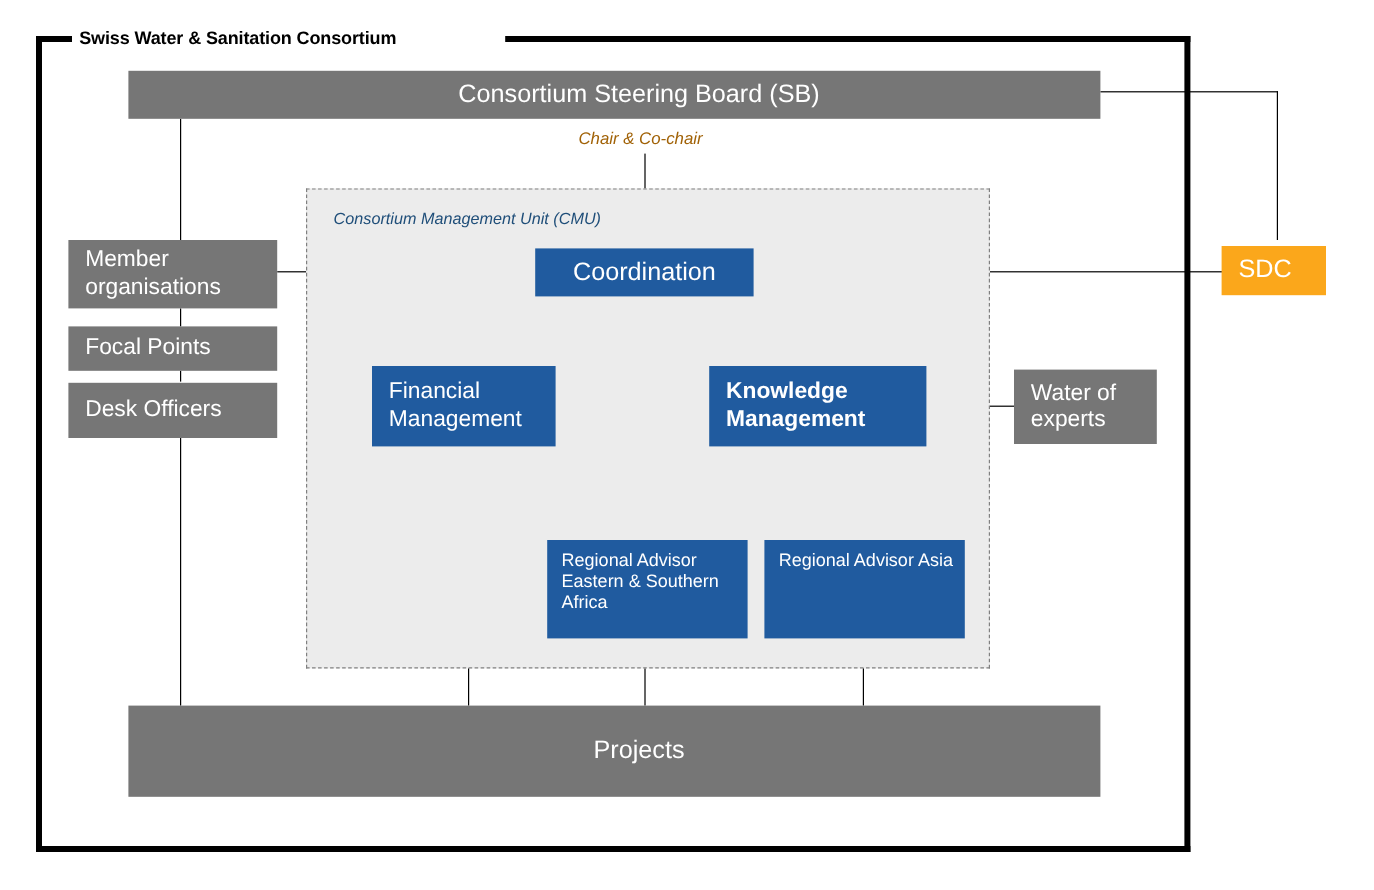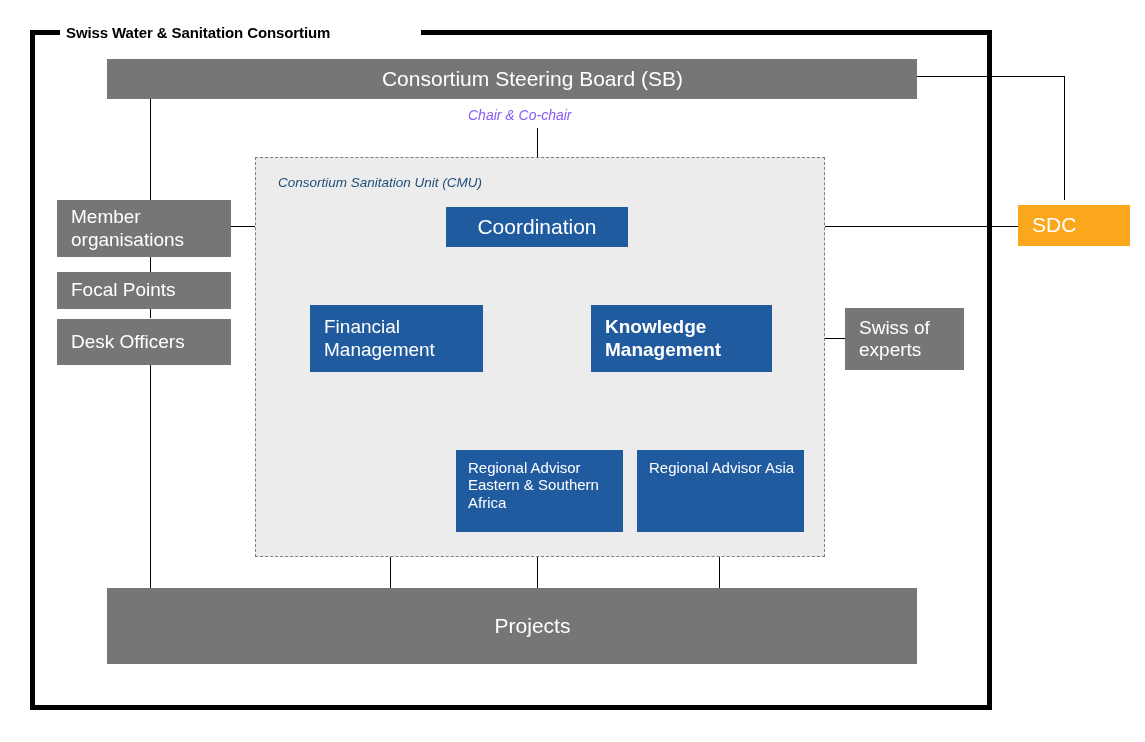--- a/index.html
+++ b/index.html
@@ -69,22 +69,23 @@
   .f19{font-size:19px;}
   .f15{font-size:15px;}
 
   .pad-l{padding-left:14px;}
   .pad-lt{padding-left:12px;padding-top:9px;}
 
   .chair{
     position:absolute;
     font-size:14px;
     font-style:italic;
-    color:#8b5cf6;
+    color:#a16207;
     white-space:nowrap;
+    margin-left:14px;
   }
 </style>
 </head>
 <body>
 
 <div id="canvas">
 
   <div class="frame-seg" style="left:30px;top:30px;width:30px;height:5px;"></div>
   <div class="frame-seg" style="left:421px;top:30px;width:571px;height:5px;"></div>
   <div class="frame-seg" style="left:30px;top:30px;width:5px;height:680px;"></div>
@@ -117,21 +118,21 @@
   <div class="ln lnh" style="left:390px;top:421px;width:330px;"></div>
   <div class="ln lnv" style="left:390px;top:421px;height:29px;"></div>
   <div class="ln lnv" style="left:537px;top:421px;height:29px;"></div>
   <div class="ln lnv" style="left:719px;top:421px;height:29px;"></div>
 
   <div class="ln lnv" style="left:390px;top:532px;height:56px;"></div>
   <div class="ln lnv" style="left:537px;top:532px;height:56px;"></div>
   <div class="ln lnv" style="left:719px;top:532px;height:56px;"></div>
 
   <div class="cmu-box" style="left:255px;top:157px;width:570px;height:400px;"></div>
-  <div class="cmu-label" style="left:278px;top:174px;">Consortium Sanitation Unit (CMU)</div>
+  <div class="cmu-label" style="left:278px;top:174px;">Consortium Management Unit (CMU)</div>
 
   <div class="box gray center f21" style="left:107px;top:59px;width:810px;height:40px;">
     <span>Consortium Steering Board (SB)</span>
   </div>
 
   <div class="chair" style="left:468px;top:107px;">Chair &amp; Co-chair</div>
 
   <div class="box gray leftmid pad-l f19" style="left:57px;top:272px;width:174px;height:37px;">
     <span>Focal Points</span>
   </div>
@@ -141,42 +142,42 @@
   </div>
 
   <div class="box gray leftmid pad-l f19" style="left:57px;top:319px;width:174px;height:46px;">
     <span>Desk Officers</span>
   </div>
 
   <div class="box blue center f21" style="left:446px;top:207px;width:182px;height:40px;">
     <span>Coordination</span>
   </div>
 
-  <div class="box blue leftmid pad-l f19" style="left:310px;top:305px;width:173px;height:67px;">
+  <div class="box blue leftmid pad-l f19" style="left:310px;top:305px;width:153px;height:67px;">
     <span>Financial Management</span>
   </div>
 
   <div class="box blue leftmid pad-l f19" style="left:591px;top:305px;width:181px;height:67px;font-weight:bold;">
     <span>Knowledge Management</span>
   </div>
 
 
   <div class="box blue lefttop pad-lt f15" style="left:456px;top:450px;width:167px;height:82px;justify-content:flex-end;">
     <span>Regional Advisor Eastern &amp; Southern Africa</span>
   </div>
 
   <div class="box blue lefttop pad-lt f15" style="left:637px;top:450px;width:167px;height:82px;">
     <span>Regional Advisor Asia</span>
   </div>
 
   <div class="box gray leftmid pad-l f19" style="left:845px;top:308px;width:119px;height:62px;">
-    <span>Swiss of experts</span>
+    <span>Water of experts</span>
   </div>
 
-  <div class="box orange leftmid pad-l f21" style="left:1018px;top:205px;width:112px;height:41px;">
+  <div class="box orange leftmid pad-l f21" style="left:1018px;top:205px;width:87px;height:41px;">
     <span>SDC</span>
   </div>
 
   <div class="box gray center f21" style="left:107px;top:588px;width:810px;height:76px;">
     <span>Projects</span>
   </div>
 
 </div>
 
 </body></html>

